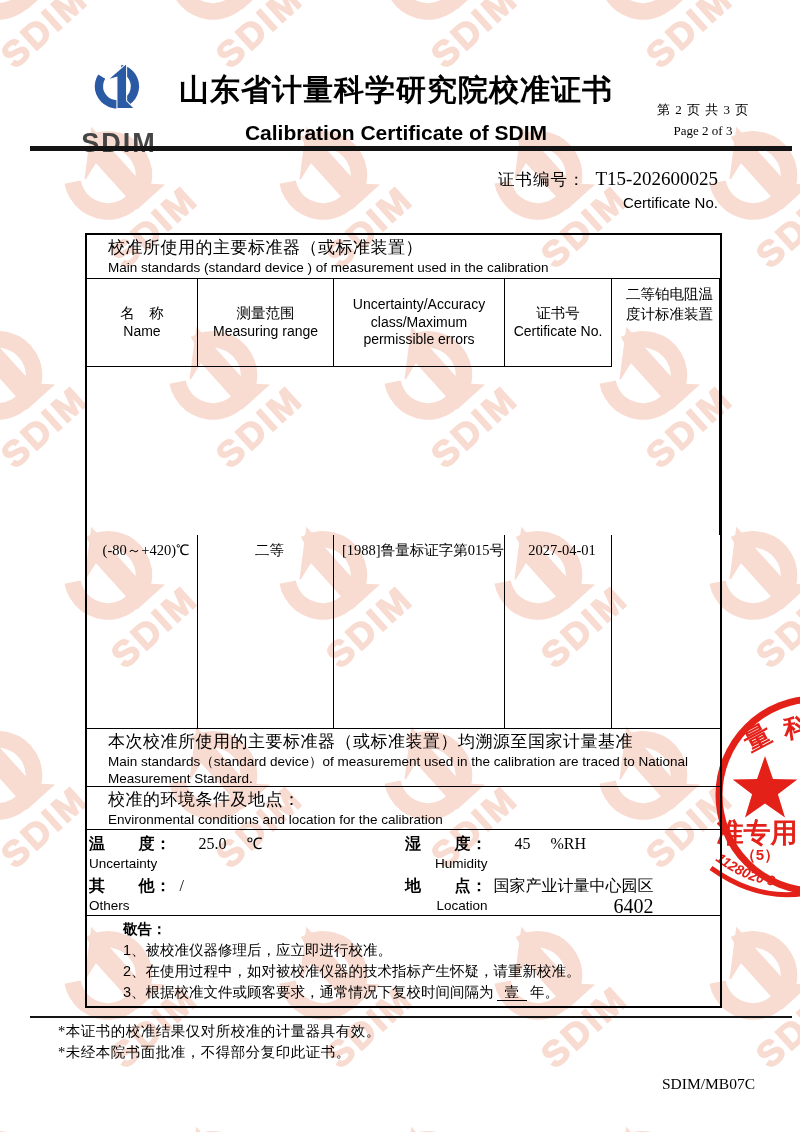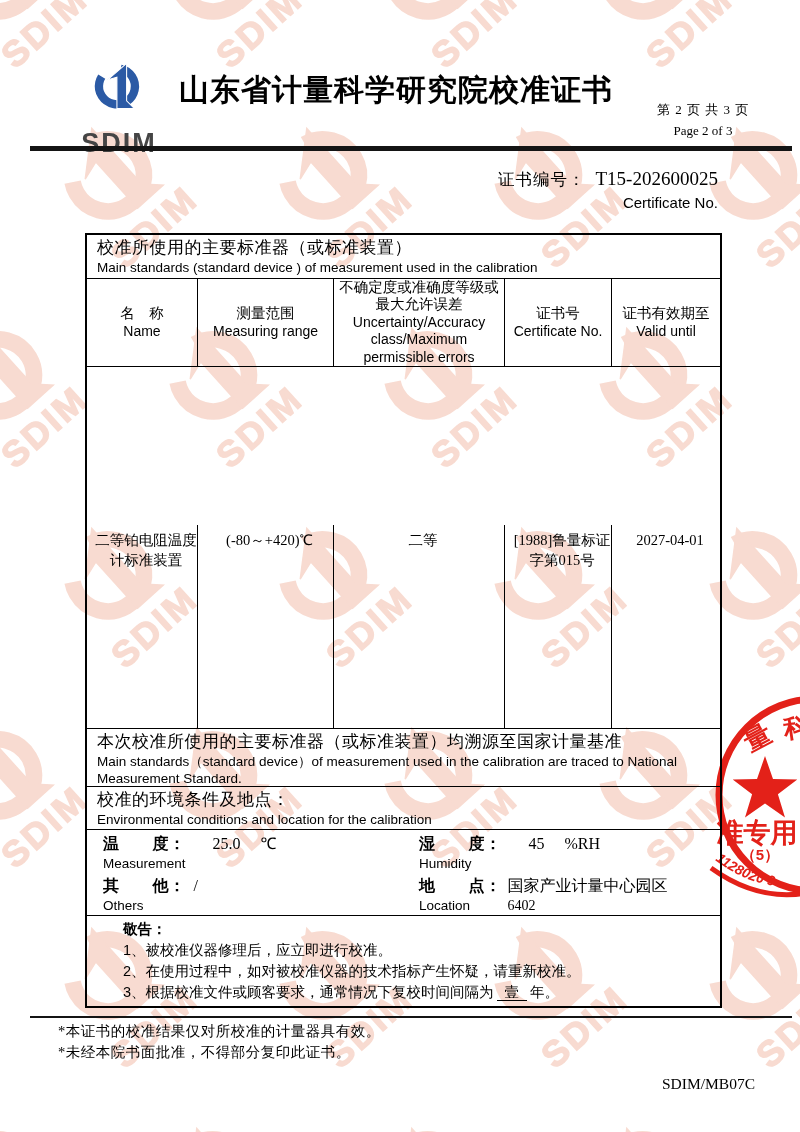--- a/index.html
+++ b/index.html
@@ -34,49 +34,49 @@
 
   
   .cert-no { position:absolute; left:498px; top:168px;text-align:right; }
   .cert-label-cn { font-size:16.5px; font-family:"Liberation Serif", serif; letter-spacing:1px; }
   .cert-number { font-size:19px; font-family:"Liberation Serif", serif; margin-left:10px; }
   .cert-label-en { font-size:15px; margin-top:3px; }
 
   
   .doc-table { position:absolute; left:85px; top:233px; width:637px; height:775px;
                border:2px solid #000; display:flex; flex-direction:column; background:transparent; }
-  .sect { border-bottom:1px solid #000; padding:1px 10px; }
+  .sect { border-bottom:1px solid #000; padding:1px 21px; }
   .sect:last-child { border-bottom:none;padding-left:36px; }
   .sect-cn { font-size:17px; line-height:23px; letter-spacing:.5px; }
   .sect-en { font-size:13.5px; line-height:17px; }
   .tbl-title { height:45px; }
 
   .hdr-grid { display:grid; grid-template-columns:111px 136px 171px 107px 1fr;
               height:459px; border-bottom:1px solid #000; padding:0; }
   .hcell { border-right:1px solid #000; border-bottom:1px solid #000; height:88px;
            display:flex; flex-direction:column; justify-content:center; align-items:center;
            text-align:center; font-size:14.5px; line-height:17.5px; padding:2px; }
   .hcell:nth-child(5) { border-right:none; }
   .hcell .en { font-size:14px; }
   .dcell { border-right:1px solid #000; text-align:center; padding-top:5px; font-size:14.5px;
            line-height:20px; font-family:"Liberation Serif", serif;padding-left:8px; }
   .dcell:nth-child(10) { border-right:none; }
 
   .trace { height:58px; }
   .env-title { height:43px; }
 
-  .env-values { height:87px; display:flex; padding:3px 4px 0 16px; }
+  .env-values { height:87px; display:flex; padding:3px 4px 0 2px; }
   .env-col-left { width:316px; }
-  .env-col-right { flex:1; }
+  .env-col-right { flex:1;text-align:right; }
   .env-row { display:flex; }
   .env-labels .cn { font-size:16px; font-weight:600; line-height:22px; letter-spacing:.5px; }
   .env-labels .en { font-size:13.5px; font-weight:400; line-height:18px; }
   .env-vals { margin-left:27px; }
   .env-vals .v1 { font-size:16px; line-height:22px; font-family:"Liberation Serif", serif; }
-  .env-vals .v2 { font-size:14px; line-height:18px; font-family:"Liberation Serif", serif; }
+  .env-vals .v2 { font-size:20px; line-height:18px; font-family:"Liberation Serif", serif; }
   .env-unit { margin-left:20px; }
   .env-row + .env-row { margin-top:2px; }
 
   .notice { flex:1; padding:3px 6px; }
   .notice-title { font-size:14.5px; font-weight:600; line-height:21px; }
   .notice-item { font-size:14.5px; line-height:21px; }
   .interval-u { border-bottom:1.5px solid #000; padding:0 8px; margin:0 3px; }
 
   
   .bottom-rule { position:absolute; left:30px; top:1016px; width:762px; border-top:2px solid #141414; }
@@ -214,20 +214,21 @@
         <g fill="#2b5aa5" stroke="#2b5aa5">
           <circle cx="52" cy="38" r="26" fill="none" stroke-width="12" stroke-dasharray="131 33" transform="rotate(-78 52 38)"></circle>
           <path d="M38,29 L66,5 L66,59 L77,70 L52,70 L52,25 Z" stroke="#fff" stroke-width="1.5"></path>
         </g>
       </svg>
       <div class="logo-text">SDIM</div>
     </div>
 
     <div class="titles">
       <div class="title-cn">山东省计量科学研究院校准证书</div>
+      <div class="title-en">Calibration Certificate of SDIM</div>
     </div>
 
     <div class="pageno">
       <div class="pageno-cn">第 2 页 共 3 页</div>
       <div class="pageno-en">Page 2 of  3</div>
     </div>
 
     <div class="double-rule"></div>
 
     <div class="cert-no">
@@ -247,30 +248,25 @@
       <div class="hdr-grid">
         <div class="hcell">
           <div>名　称</div>
           <div class="en">Name</div>
         </div>
         <div class="hcell">
           <div>测量范围</div>
           <div class="en">Measuring range</div>
         </div>
         <div class="hcell">
-          <div>不确定度或准确度等级或最大允许误差</div>
           <div class="en">Uncertainty/Accuracy class/Maximum permissible errors</div>
         </div>
         <div class="hcell">
           <div>证书号</div>
           <div class="en">Certificate No.</div>
-        </div>
-        <div class="hcell">
-          <div>证书有效期至</div>
-          <div class="en">Valid until</div>
         </div>
 
         <div class="dcell">二等铂电阻温度计标准装置</div>
         <div class="dcell">(-80～+420)℃</div>
         <div class="dcell">二等</div>
         <div class="dcell">[1988]鲁量标证字第015号</div>
         <div class="dcell">2027-04-01</div>
       </div>
 
       <div class="sect trace">
@@ -281,21 +277,21 @@
       <div class="sect env-title">
         <div class="sect-cn">校准的环境条件及地点：</div>
         <div class="sect-en">Environmental conditions and location for the calibration</div>
       </div>
 
       <div class="sect env-values">
         <div class="env-col-left">
           <div class="env-row">
             <div class="env-labels">
               <div class="cn">温　　度：</div>
-              <div class="en">Measurement</div>
+              <div class="en">Uncertainty</div>
             </div>
             <div class="env-vals">
               <div class="v1"><span>25.0</span><span class="env-unit">℃</span></div>
             </div>
           </div>
           <div class="env-row">
             <div class="env-labels">
               <div class="cn">其　　他：</div>
               <div class="en">Others</div>
             </div>

